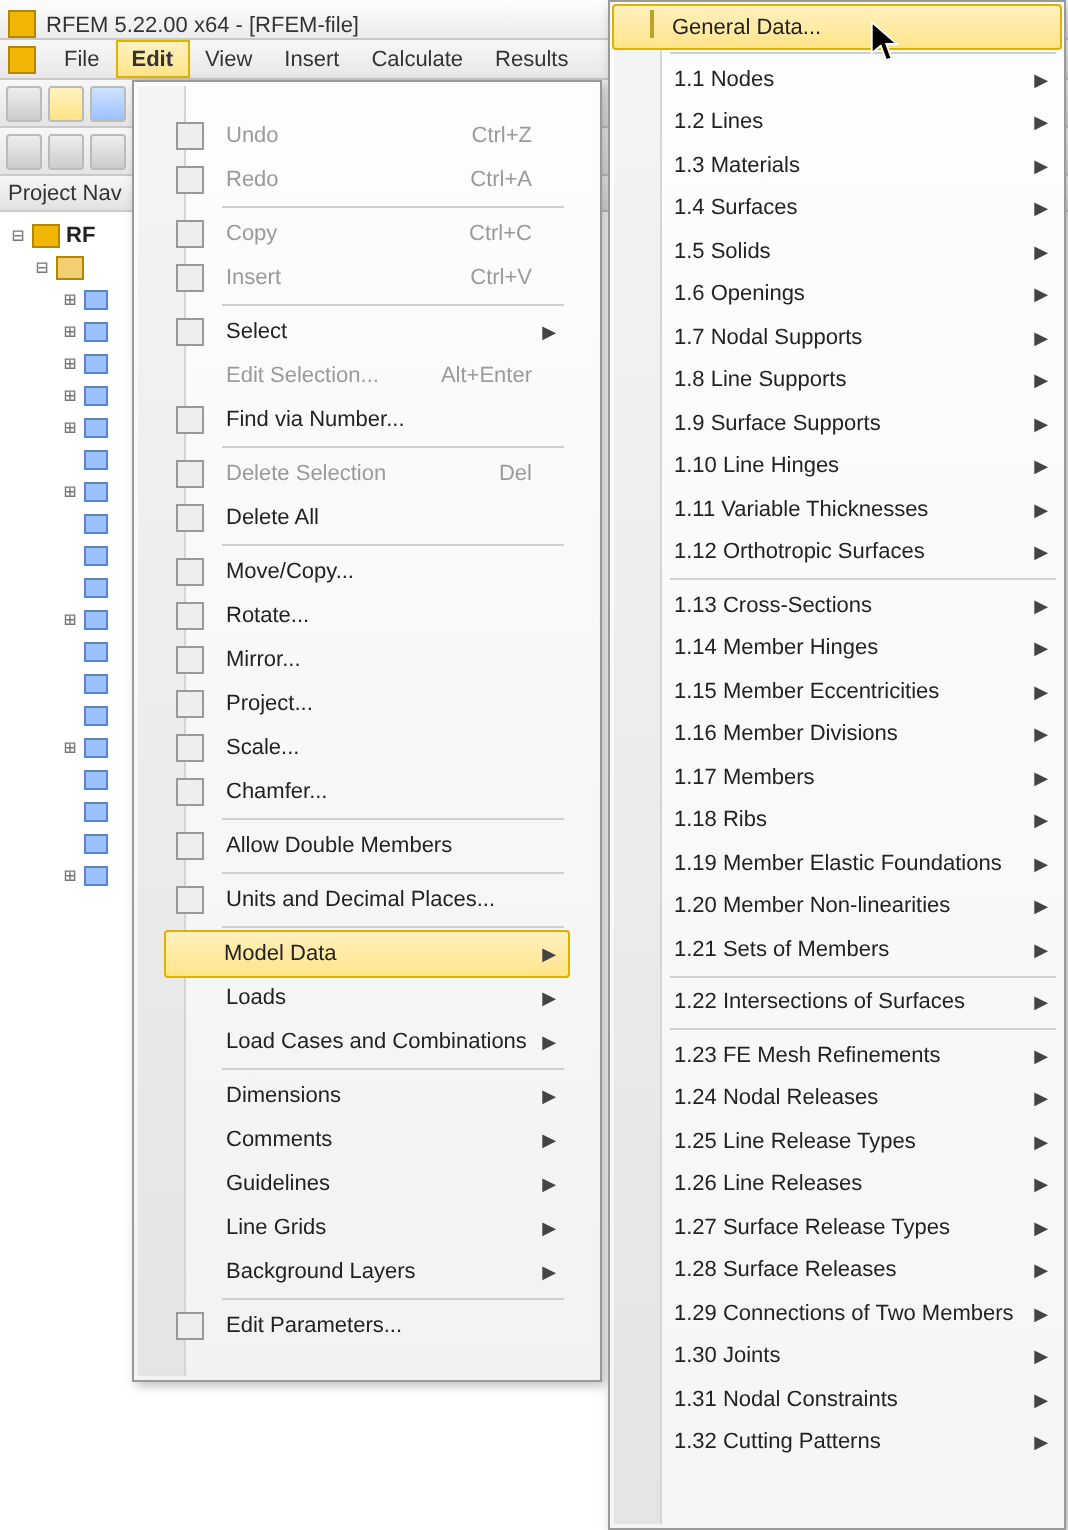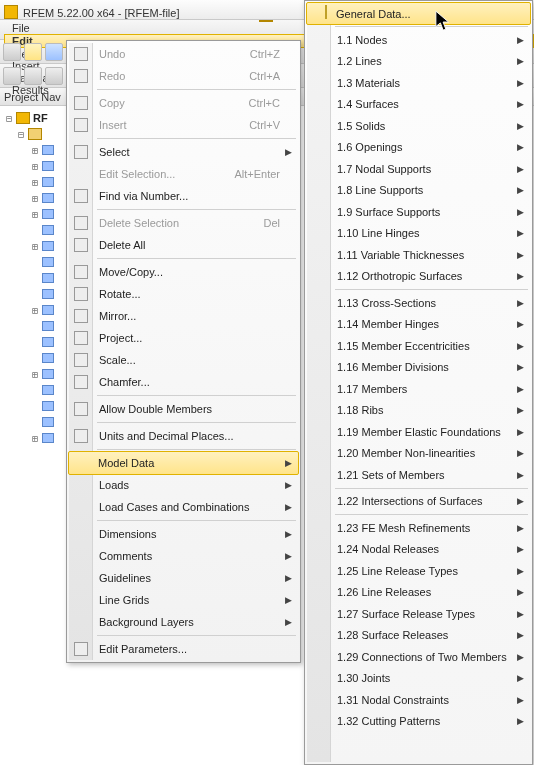--- a/index.html
+++ b/index.html
@@ -4,21 +4,21 @@
 <style>
   * { box-sizing: border-box; margin: 0; padding: 0; font-family: "Segoe UI", Tahoma, sans-serif; font-size: 11px; }
   body { width: 534px; height: 765px; background: #f0f0f0; overflow: hidden; position: relative; }
 
   
   .titlebar { height: 20px; background: linear-gradient(#fdfdfd,#ececec); display:flex; align-items:flex-end; padding:0 4px; border-bottom:1px solid #c9c9c9;}
   .titlebar .appicon { width:14px; height:14px; background:#f2b705; border:1px solid #b38600; margin-right:5px;}
   .titlebar .title { color:#333; }
 
   
-  .menubar { height: 20px; background: linear-gradient(#f7f7f7,#e7e7e7); border-bottom:1px solid #c9c9c9; display:flex; align-items:stretch; padding-left:4px;flex-direction:column;}
+  .menubar { height: 20px; background: linear-gradient(#f7f7f7,#e7e7e7); border-bottom:1px solid #c9c9c9; display:flex; align-items:stretch; padding-left:4px;}
   .menubar .mbicon{ width:14px;height:14px;background:#f2b705;border:1px solid #b38600;align-self:center;margin-right:6px;}
   .menubar .mitem{ padding:0 8px; color:#333; display:flex;align-items:center; text-decoration:underline; text-decoration-color:transparent;}
   .menubar .mitem.hot{ background:linear-gradient(#fff1bf,#ffe48a); border:1px solid #e0b200; padding:0 7px;font-weight:bold;}
 
   
   .toolbar { height: 24px; background: linear-gradient(#f7f7f7,#e4e4e4); border-bottom:1px solid #c9c9c9; display:flex; align-items:center; gap:3px; padding:0 3px;}
   .tbtn { width:18px;height:18px; background:#eee; border:1px solid #bbb; border-radius:2px;}
   .tbtn.yellow{background:linear-gradient(#fff4c0,#ffe484);}
   .tbtn.blue{background:linear-gradient(#cfe3ff,#9cc1ff);}
   .tbtn.gray{background:linear-gradient(#eee,#ccc);}
@@ -34,21 +34,21 @@
   .tw{ width:14px; text-align:center; color:#777; font-family:monospace; font-size:10px;}
   .ticon{ width:14px;height:12px; margin-right:3px; display:inline-block; background:#f2d072;border:1px solid #b38600;}
   .ticon.root{background:#f2b705;}
   .ticon.small{width:12px;height:10px;background:#9cc1ff;border:1px solid #5a86c9;}
   .tlabel{}
   .trow.bold .tlabel{font-weight:600;}
   .indent1{padding-left:12px;}
   .indent2{padding-left:26px;}
 
   
-  .menu { position:absolute; top:40px; left:66px; width:235px; background:linear-gradient(#fdfdfd,#f2f2f2); border:1px solid #9a9a9a; box-shadow:2px 2px 5px rgba(0,0,0,.25); padding:2px;}
+  .menu { position:absolute; top:40px; left:66px; width:235px; background:linear-gradient(#fdfdfd,#f2f2f2); border:1px solid #9a9a9a; box-shadow:2px 2px 5px rgba(0,0,0,.25); padding:16px;}
   .menu-col{ position:absolute; left:2px; top:2px; bottom:2px; width:24px; background:linear-gradient(#f4f4f4,#e4e4e4); border-right:1px solid #d5d5d5;}
   .mi{ position:relative; height:22px; display:flex; align-items:center; padding-left:30px; color:#222;}
   .mi.disabled{color:#9a9a9a;}
   .mi .shortcut{ position:absolute; right:18px; color:inherit;}
   .mi .subarrow{ position:absolute; right:6px; color:#444; font-size:9px;}
   .mi .miicon{ position:absolute; left:4px; width:16px;height:16px; display:flex;align-items:center;justify-content:center; font-size:10px; color:#666;}
   .mi .miicon .box{width:14px;height:14px;border:1px solid #999;background:#eee;}
   .msep{ height:1px; margin:2px 2px 2px 28px; background:#d0d0d0;}
   .mi.highlight{ background:linear-gradient(#fff1bf,#ffe48a); border:1px solid #e0b200; border-radius:2px; margin:-1px; padding-left:29px; height:24px;}
 

